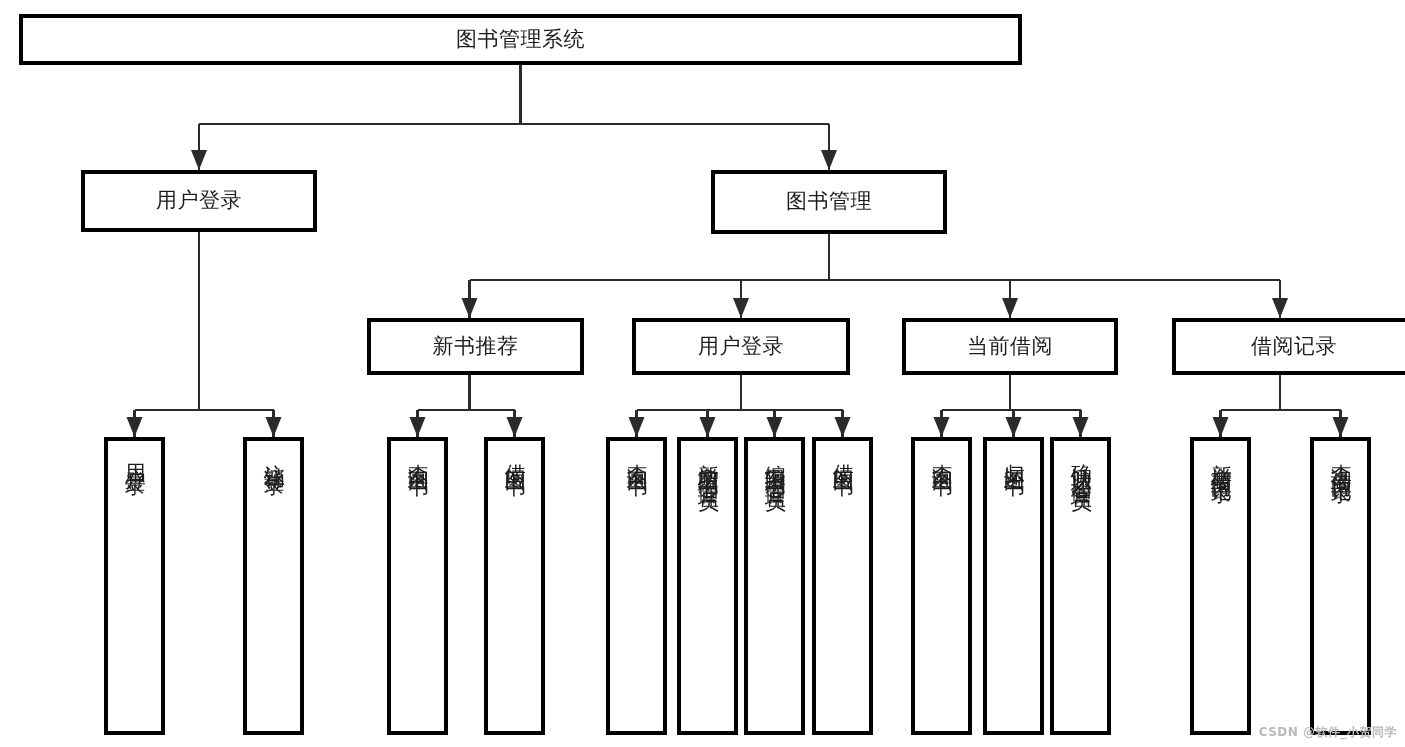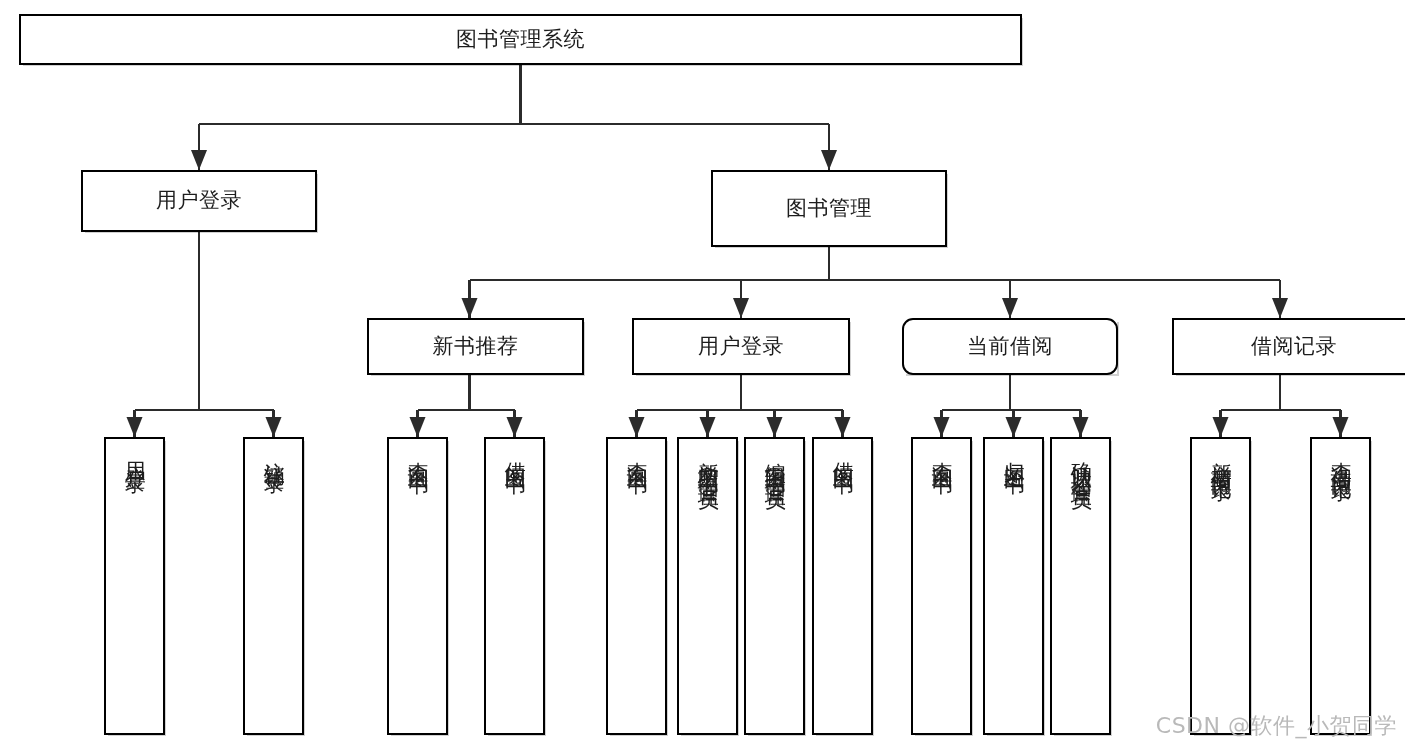--- a/index.html
+++ b/index.html
@@ -23,21 +23,21 @@
     left: 0;
     top: 0;
     width: 1405px;
     height: 747px;
     pointer-events: none;
   }
   .node {
     position: absolute;
     box-sizing: border-box;
     background: #ffffff;
-    border: 2px solid #000000;
+    border: 4px solid #000000;
     display: flex;
     align-items: center;
     justify-content: center;
     z-index: 3;
   }
   
   .node::after {
     content: "";
     position: absolute;
     left: 2px;
@@ -71,26 +71,27 @@
     text-orientation: upright;
     font-size: 21px;
     line-height: 1.22;
     letter-spacing: 4px;
     white-space: pre;
   }
   .watermark {
     position: absolute;
     right: 8px;
     bottom: 6px;
-    font-size: 22px;
+    font-size: 12px;
     color: #b9b9b9;
     letter-spacing: 0.5px;
     z-index: 6;
     white-space: nowrap;
     font-family: "DejaVu Sans", "Liberation Sans", sans-serif;
+    font-weight: bold;
   }
 </style>
 </head>
 <body>
 
 <div id="diagram-root">
 
   <svg id="edges-layer" width="1405" height="747" viewBox="0 0 1405 747" xmlns="http://www.w3.org/2000/svg">
       <path d="M 520.5 65 L 520.5 124" stroke="#2b2b2b" stroke-width="2.4" fill="none" shape-rendering="crispEdges"></path>
       <path d="M 199 124 L 829 124" stroke="#2b2b2b" stroke-width="2.4" fill="none" shape-rendering="crispEdges"></path>
@@ -146,31 +147,31 @@
       <path d="M 1332.5 417 L 1348.5 417 L 1340.5 437 Z" fill="#2b2b2b"></path>
     </svg>
 
   <div class="node horizontal" style="left: 19px; top: 14px; width: 1003px; height: 51px;">
     <span class="node-label">图书管理系统</span>
   </div>
 
   <div class="node horizontal" style="left: 81px; top: 170px; width: 236px; height: 62px;">
     <span class="node-label">用户登录</span>
   </div>
-  <div class="node horizontal" style="left: 711px; top: 170px; width: 236px; height: 77px;">
+  <div class="node horizontal" style="left: 711px; top: 170px; width: 236px; height: 64px;">
     <span class="node-label">图书管理</span>
   </div>
 
   <div class="node horizontal" style="left: 367px; top: 318px; width: 217px; height: 57px;">
     <span class="node-label">新书推荐</span>
   </div>
   <div class="node horizontal" style="left: 632px; top: 318px; width: 218px; height: 57px;">
     <span class="node-label">用户登录</span>
   </div>
-  <div class="node horizontal" style="left: 902px; top: 318px; width: 216px; height: 57px; border-radius: 11px;">
+  <div class="node horizontal" style="left: 902px; top: 318px; width: 216px; height: 57px;">
     <span class="node-label">当前借阅</span>
   </div>
   <div class="node horizontal" style="left: 1172px; top: 318px; width: 244px; height: 57px;">
     <span class="node-label">借阅记录</span>
   </div>
 
   <div class="node vertical" style="left: 104px; top: 437px; width: 61px; height: 298px;">
     <span class="node-label">用户登录</span>
   </div>
   <div class="node vertical" style="left: 243px; top: 437px; width: 61px; height: 298px;">

